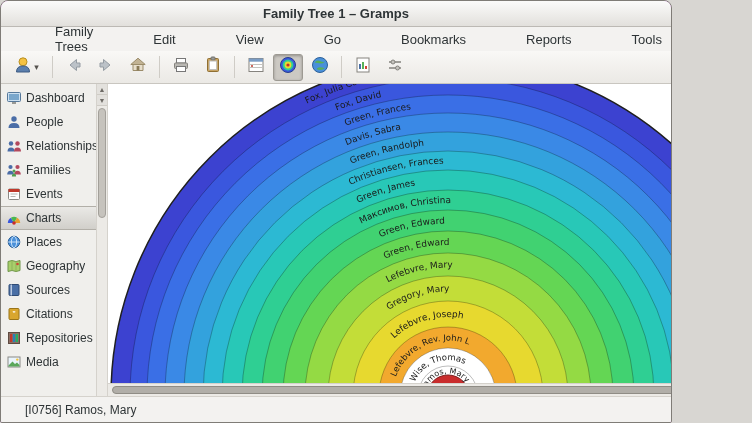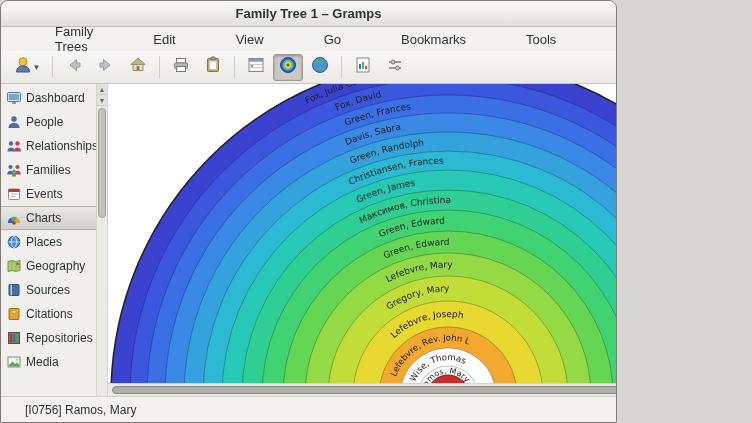--- a/index.html
+++ b/index.html
@@ -1,20 +1,20 @@
 <!DOCTYPE html>
 <html><head>
 <meta charset="utf-8">
 <style>
   * { margin:0; padding:0; box-sizing:border-box; }
   html,body { background:#d8d6d2; }
   body { font-family:"Liberation Sans", sans-serif; }
 
   .window{
-    position:relative; width:617px; height:423px;
+    position:relative; width:672px; height:423px;
     border:1px solid #7f7c77; border-radius:8px 8px 2px 2px;
     overflow:hidden; background:#f0abfc;
   }
 
   
   .titlebar{
     height:26px; display:flex; align-items:center; justify-content:center;
     background:linear-gradient(#fbfbfa,#e2e0dc);
     border-bottom:1px solid #bcb9b4;
     font-size:13px; font-weight:bold; color:#2e3436;
@@ -103,20 +103,21 @@
   <div class="titlebar">
     <span>Family Tree 1 – Gramps</span>
   </div>
 
   <div class="menubar">
     <div class="menu-item">Family Trees</div>
     <div class="menu-item">Edit</div>
     <div class="menu-item">View</div>
     <div class="menu-item">Go</div>
     <div class="menu-item">Bookmarks</div>
+    <div class="menu-item">Reports</div>
     <div class="menu-item">Tools</div>
     <div class="menu-item">Help</div>
   </div>
 
   <div class="toolbar">
     <div class="tbtn logo">
       <span>
         <svg width="20" height="20" viewBox="0 0 20 20">
             <circle cx="10" cy="6.8" r="4" fill="#f5c242" stroke="#b98f1f"></circle>
             <path d="M3.5 17 q0-6 6.5-6 t6.5 6 z" fill="#5b7fad" stroke="#3c5a82"></path>

